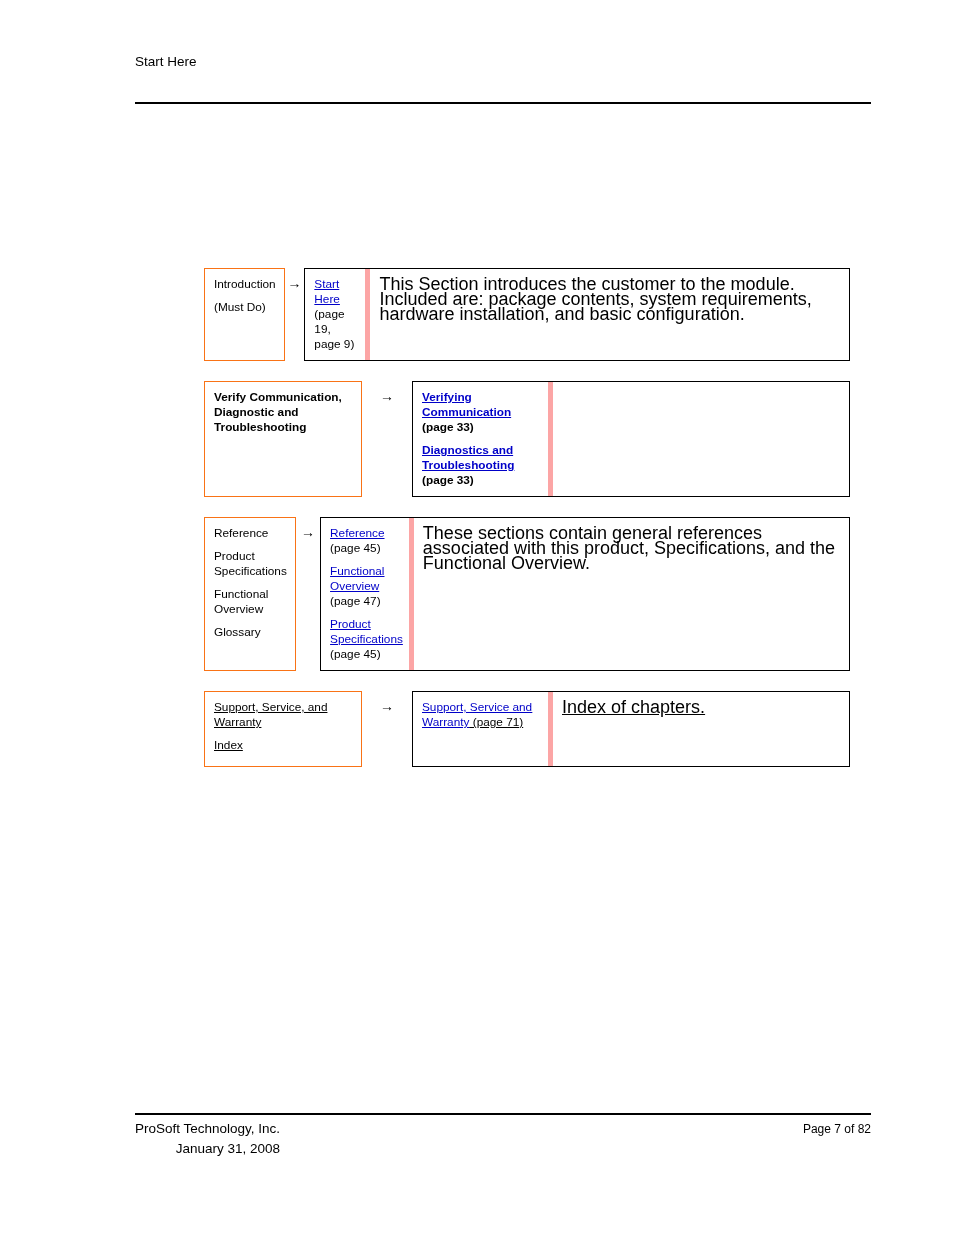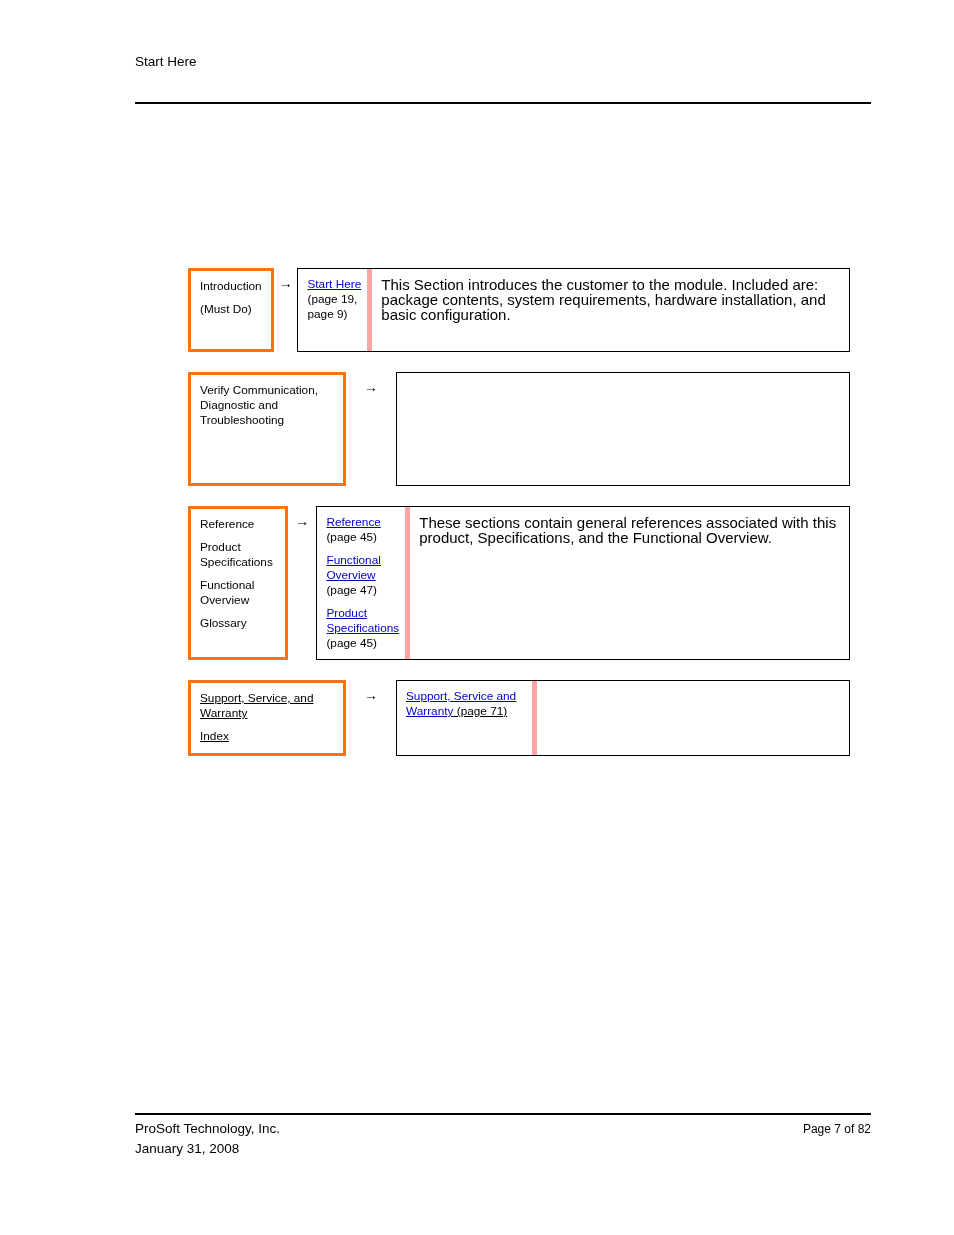--- a/index.html
+++ b/index.html
@@ -55,25 +55,26 @@
   }
   .flow-row {
     display: flex;
     align-items: stretch;
     margin-bottom: 20px;
   }
   .flow-row:last-child { margin-bottom: 0; }
 
   .cell-left {
     width: 158px;
-    border: 3px solid #f97316;
+    border: 1px solid #f97316;
     box-sizing: border-box;
     padding: 8px 8px 8px 9px;
     font-size: 11.8px;
     line-height: 15px;
+    margin-left: 16px;
   }
   .arrow-cell {
     width: 50px;
     display: flex;
     align-items: flex-start;
     justify-content: center;
     padding-top: 8px;
     font-size: 14px;
     line-height: 15px;
   }
@@ -88,35 +89,35 @@
     box-sizing: border-box;
     border-right: 5px solid #fca5a5;
     padding: 8px 6px 8px 9px;
     font-size: 11.8px;
     line-height: 15px;
   }
   .cell-desc {
     flex: 1 1 auto;
     box-sizing: border-box;
     padding: 8px 10px 8px 9px;
-    font-size: 15px;
+    font-size: 18px;
     line-height: 15px;
   }
 
   .para { margin: 0 0 8px 0; }
   .para:last-child { margin-bottom: 0; }
 
   .doclink {
     color: #0000C8;
     text-decoration: underline;
   }
 
   
   .row-1 .cell-left, .row-1 .cell-right-group { min-height: 84px; }
-  .row-2 .cell-left, .row-2 .cell-right-group { min-height: 114px; }
+  .row-2 .cell-left, .row-2 .cell-right-group { min-height: 114px; font-weight: bold; }
   .row-3 .cell-left, .row-3 .cell-right-group { min-height: 134px; }
   .row-4 .cell-left, .row-4 .cell-right-group { min-height: 76px; text-decoration: underline; }
 
   
   .footer-rule {
     position: absolute;
     left: 135px;
     top: 1113px;
     width: 736px;
     height: 0;
@@ -128,20 +129,21 @@
     top: 1119px;
     width: 736px;
     display: flex;
     justify-content: space-between;
     align-items: flex-start;
   }
   .footer-left {
     font-size: 13.5px;
     line-height: 20px;
     white-space: nowrap;
+    text-align: right;
   }
   .footer-right {
     font-size: 12px;
     line-height: 20px;
     white-space: nowrap;
   }
 </style>
 </head>
 <body>
 
@@ -165,20 +167,24 @@
           <p class="para">This Section introduces the customer to the module. Included are: package contents, system requirements, hardware installation, and basic configuration.</p>
         </div>
       </div>
     </div>
     <div class="flow-row row-2">
       <div class="cell-left">
         <p class="para">Verify Communication, Diagnostic and Troubleshooting</p>
       </div>
       <div class="arrow-cell">→</div>
       <div class="cell-right-group">
+        <div class="cell-links">
+          <p class="para"><span class="doclink">Verifying Communication</span><span> (page 33)</span></p>
+          <p class="para"><span class="doclink">Diagnostics and Troubleshooting</span><span> (page 33)</span></p>
+        </div>
       </div>
     </div>
     <div class="flow-row row-3">
       <div class="cell-left">
         <p class="para">Reference</p>
         <p class="para">Product Specifications</p>
         <p class="para">Functional Overview</p>
         <p class="para">Glossary</p>
       </div>
       <div class="arrow-cell">→</div>
@@ -197,20 +203,21 @@
       <div class="cell-left">
         <p class="para">Support, Service, and Warranty</p>
         <p class="para">Index</p>
       </div>
       <div class="arrow-cell">→</div>
       <div class="cell-right-group">
         <div class="cell-links">
           <p class="para"><span class="doclink">Support, Service and Warranty</span><span> (page 71)</span></p>
         </div>
         <div class="cell-desc">
+          <p class="para">Index of chapters.</p>
         </div>
       </div>
     </div>
   </div>
 
 <div class="footer-rule"></div>
 <div class="page-footer">
   <div class="footer-left">
     <div>ProSoft Technology, Inc.</div>
     <div>January 31, 2008</div>

